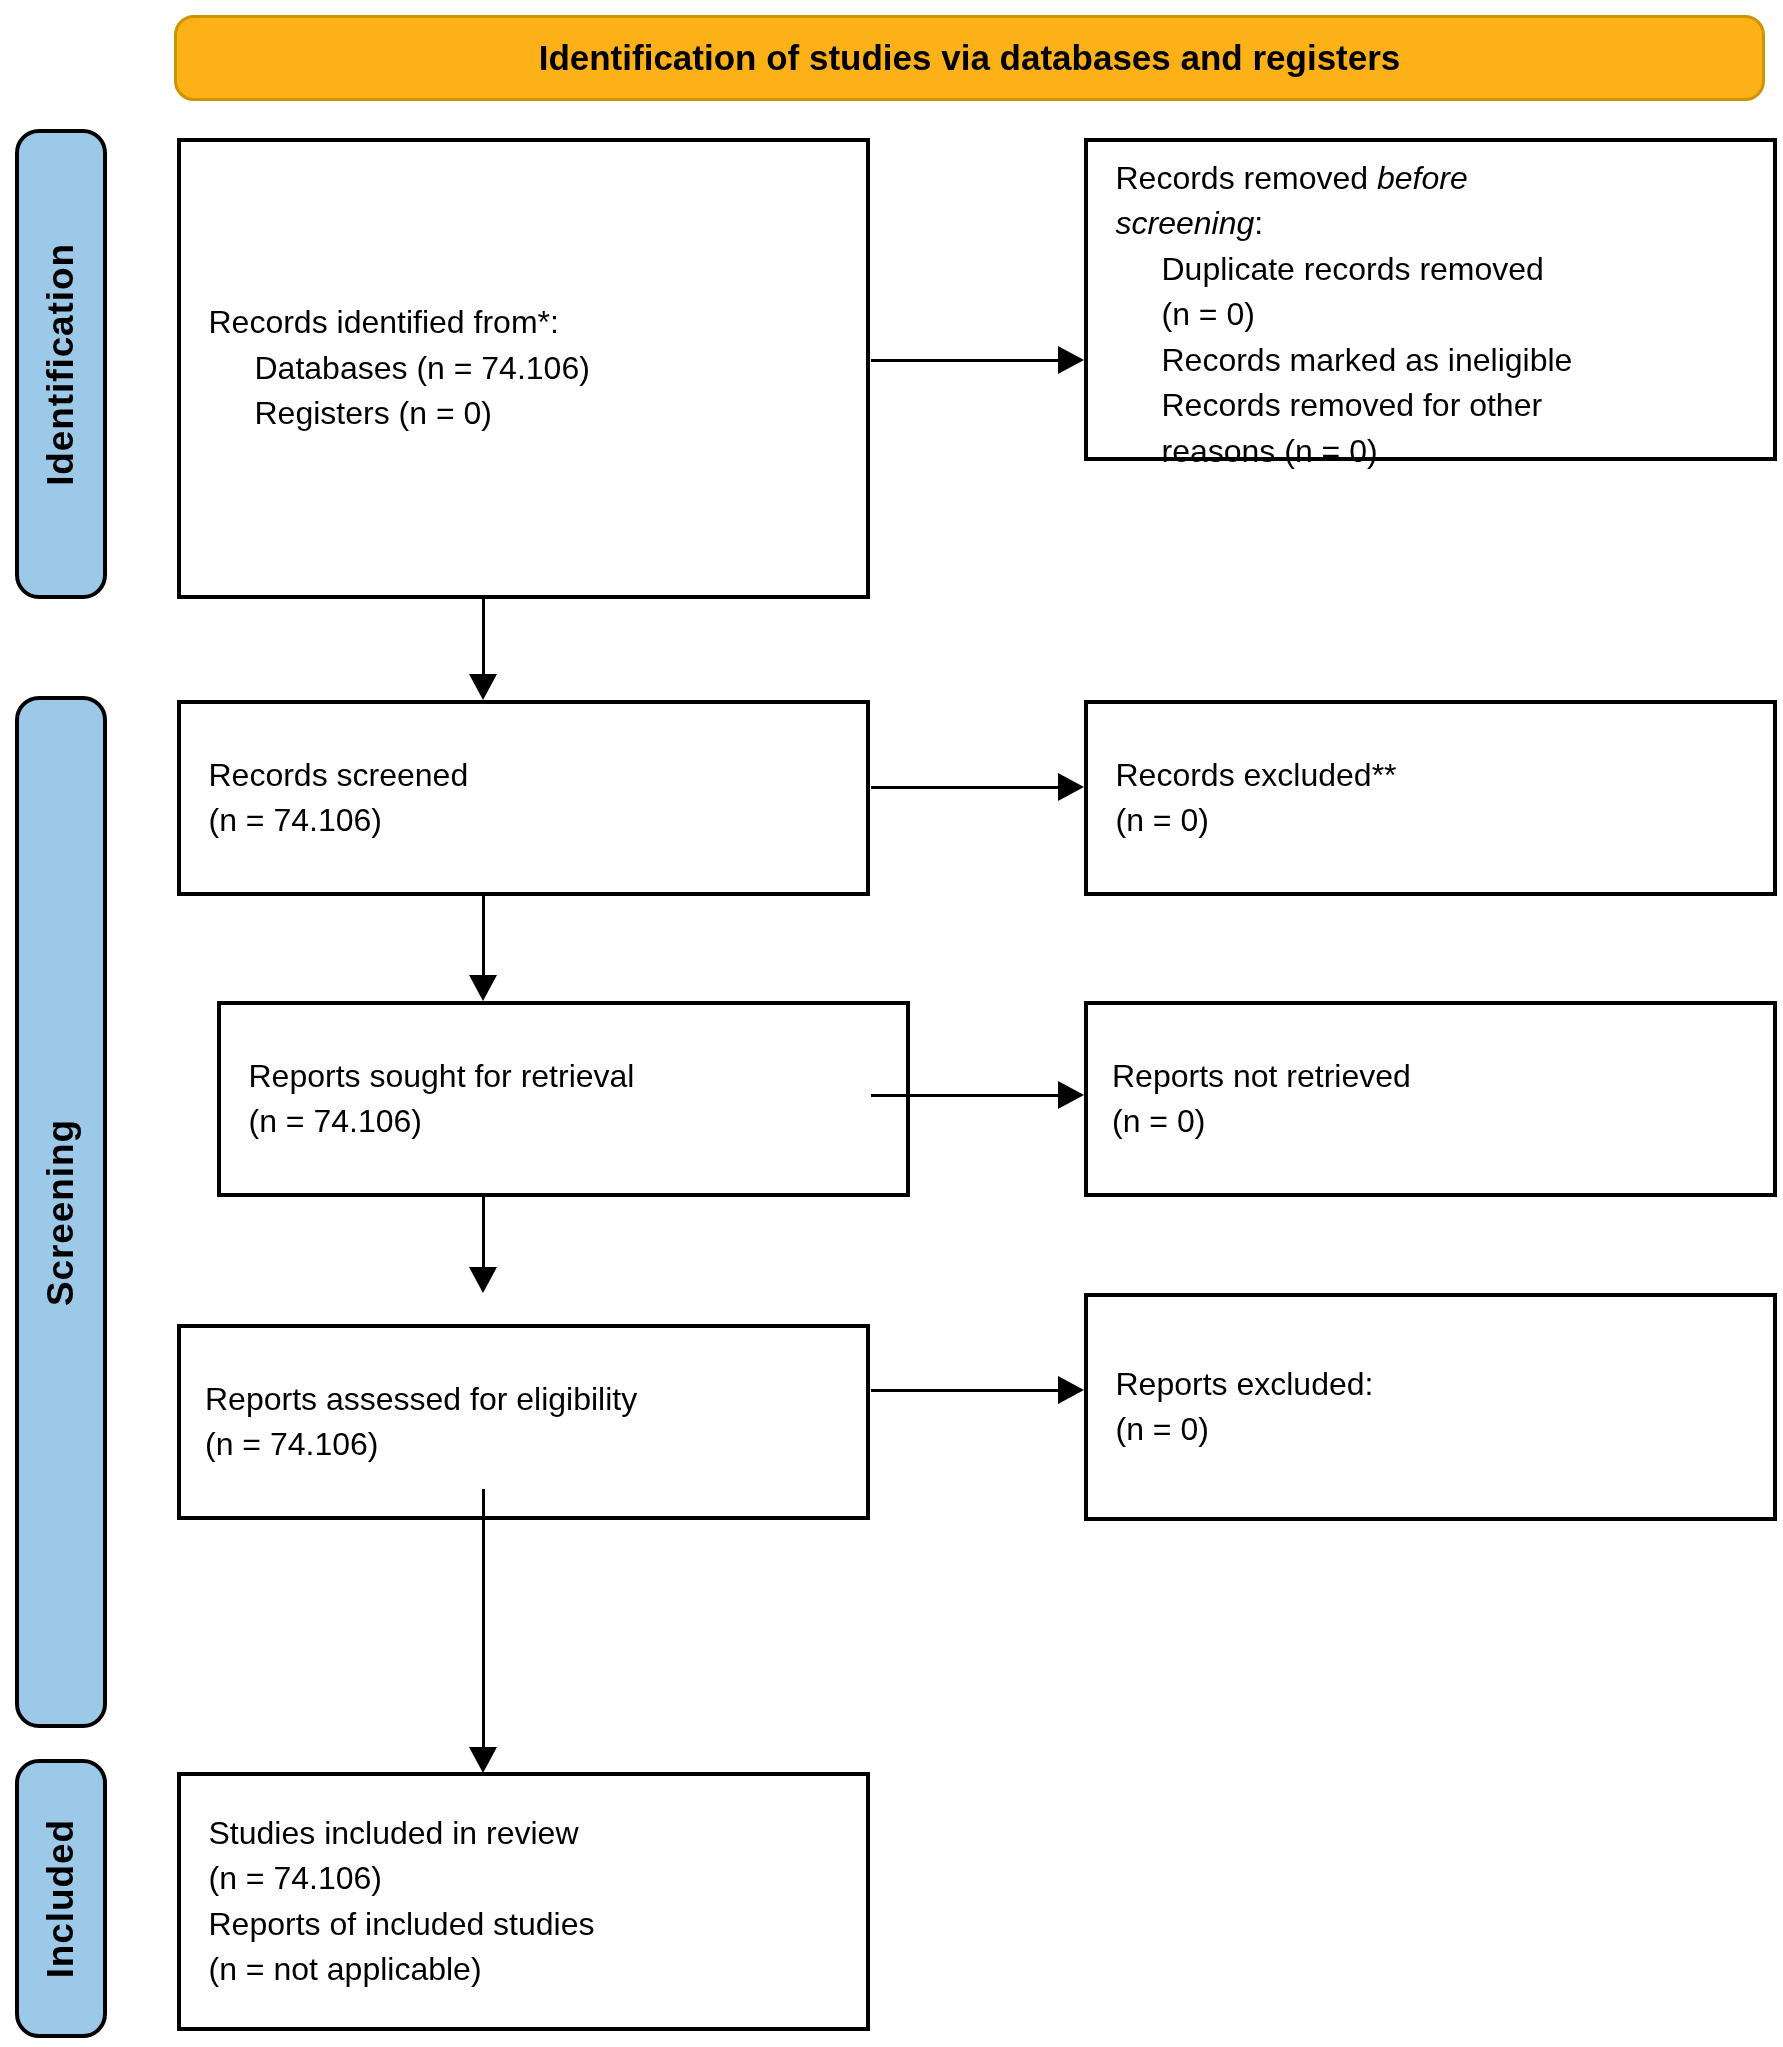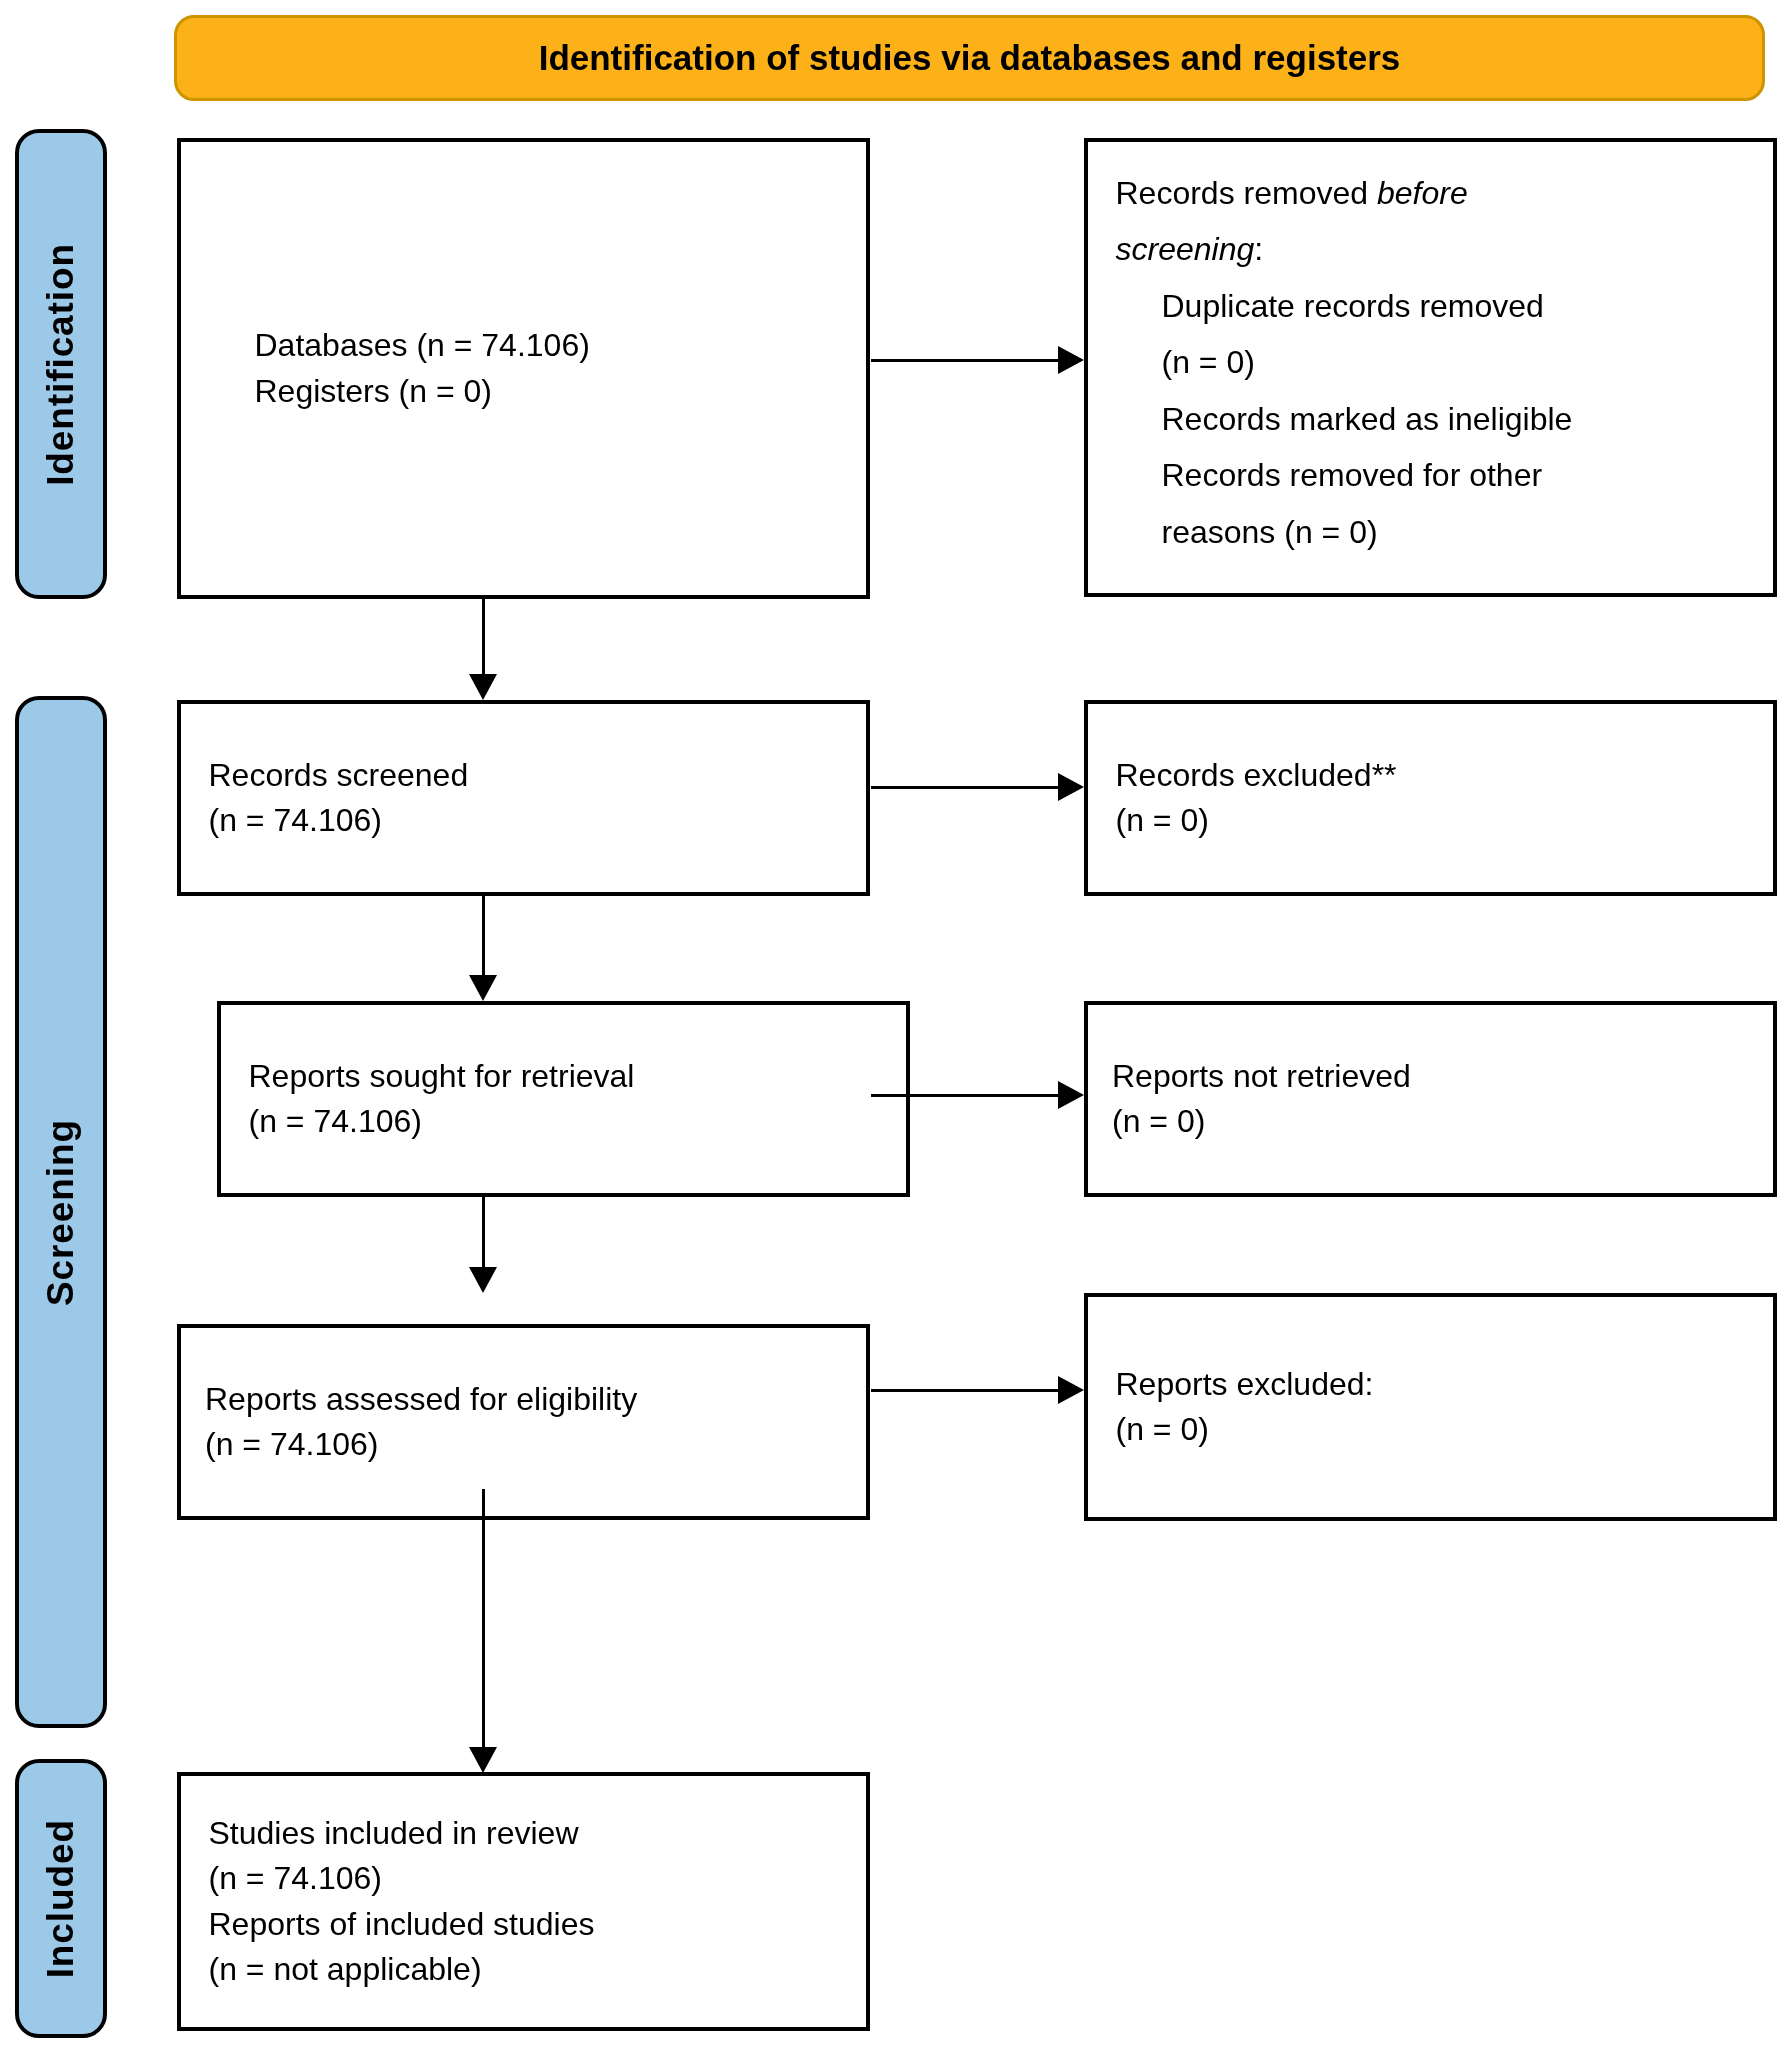--- a/index.html
+++ b/index.html
@@ -37,21 +37,21 @@
     background: var(--box-fill, #fff);
     border: 4.6px solid var(--box-border, #000);
     box-sizing: border-box;
     display: flex; flex-direction: column; justify-content: center;
     padding: 18.4px 22px 18.4px 27.5px;
     font-size: 32px; line-height: 1.42;
   }
   .col-left { left: 177px; width: 693px; }
   .col-right { left: 1084px; width: 693px; }
   #box-identified { top: 138px; height: 461px; }
-  #box-removed { top: 138px; height: 459px; justify-content: flex-start; padding-top: 29px; gap: 11px; }
+  #box-removed { top: 138px; height: 323px; justify-content: flex-start; padding-top: 14px; }
   #box-screened { top: 700px; height: 196px; }
   #box-records-excluded { top: 700px; height: 196px; }
   #box-sought { top: 1001px; height: 196px; margin-left: 40px; }
   #box-not-retrieved { top: 1001px; height: 196px; padding-left: 24px; }
   #box-assessed { top: 1324px; height: 196px; padding-left: 24px; }
   #box-reports-excluded { top: 1293px; height: 228px; }
   #box-included { top: 1772px; height: 259px; }
   .line { display: block; }
   .sub { margin-left: 46px; }
   .line i { font-style: italic; }
@@ -97,20 +97,21 @@
     <span class="vlabel">Identification</span>
   </div>
   <div class="stage" id="stage-screening">
     <span class="vlabel">Screening</span>
   </div>
   <div class="stage" id="stage-included">
     <span class="vlabel">Included</span>
   </div>
 
   <div class="box col-left" id="box-identified">
+    <div class="line">Records identified from*:</div>
     <div class="line sub">Databases (n = 74.106)</div>
     <div class="line sub">Registers (n = 0)</div>
   </div>
 
   <div class="box col-right" id="box-removed">
     <div class="line"><span>Records removed </span><i>before</i></div>
     <div class="line"><i>screening</i><span>:</span></div>
     <div class="line sub">Duplicate records removed</div>
     <div class="line sub">(n = 0)</div>
     <div class="line sub">Records marked as ineligible</div>

